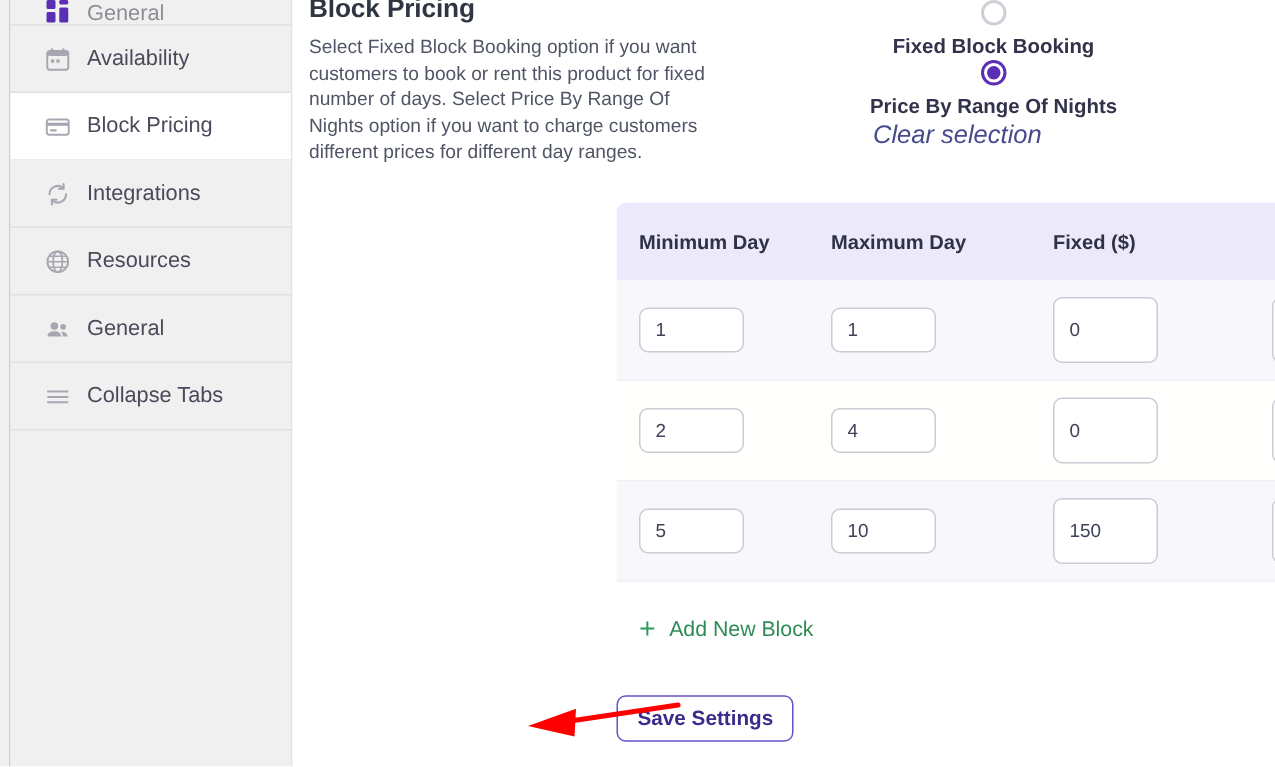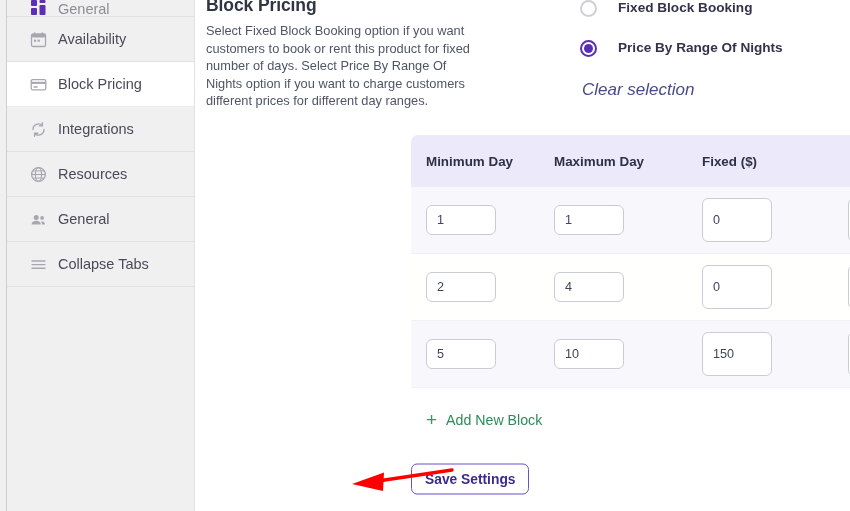--- a/index.html
+++ b/index.html
@@ -101,25 +101,26 @@
     color: #4f5565;
   }
 
   .options {
     position: absolute;
     left: 385px;
     top: 0px;
   }
   .opt-row {
     display: flex;
-    align-items: flex-start;
-    gap: 21px;
+    align-items: center;
+    gap: 6px;
     height: 24px;
     margin-bottom: 16px;
     cursor: pointer;
+    flex-direction: column;
   }
   .radio {
     width: 17px; height: 17px; flex: 0 0 17px;
     border-radius: 50%;
     border: 2px solid #cfcfd8;
     background: #fff;
     position: relative;
   }
   .radio.on { border-color: #5b2fb5; }
   .radio.on::after {

